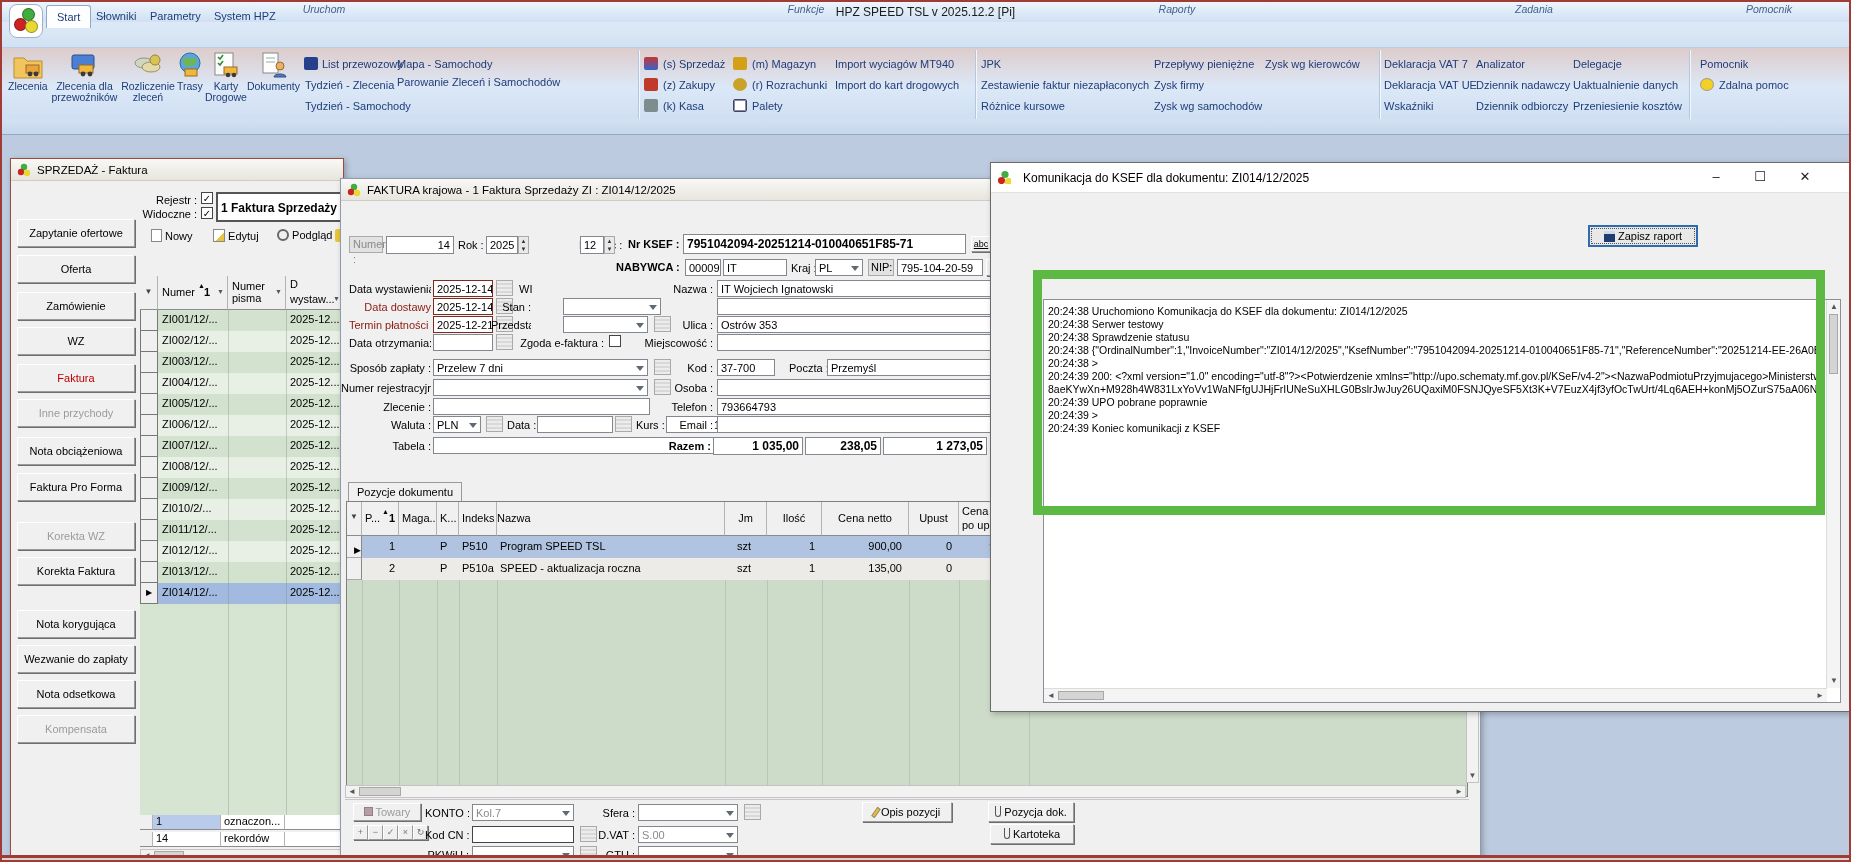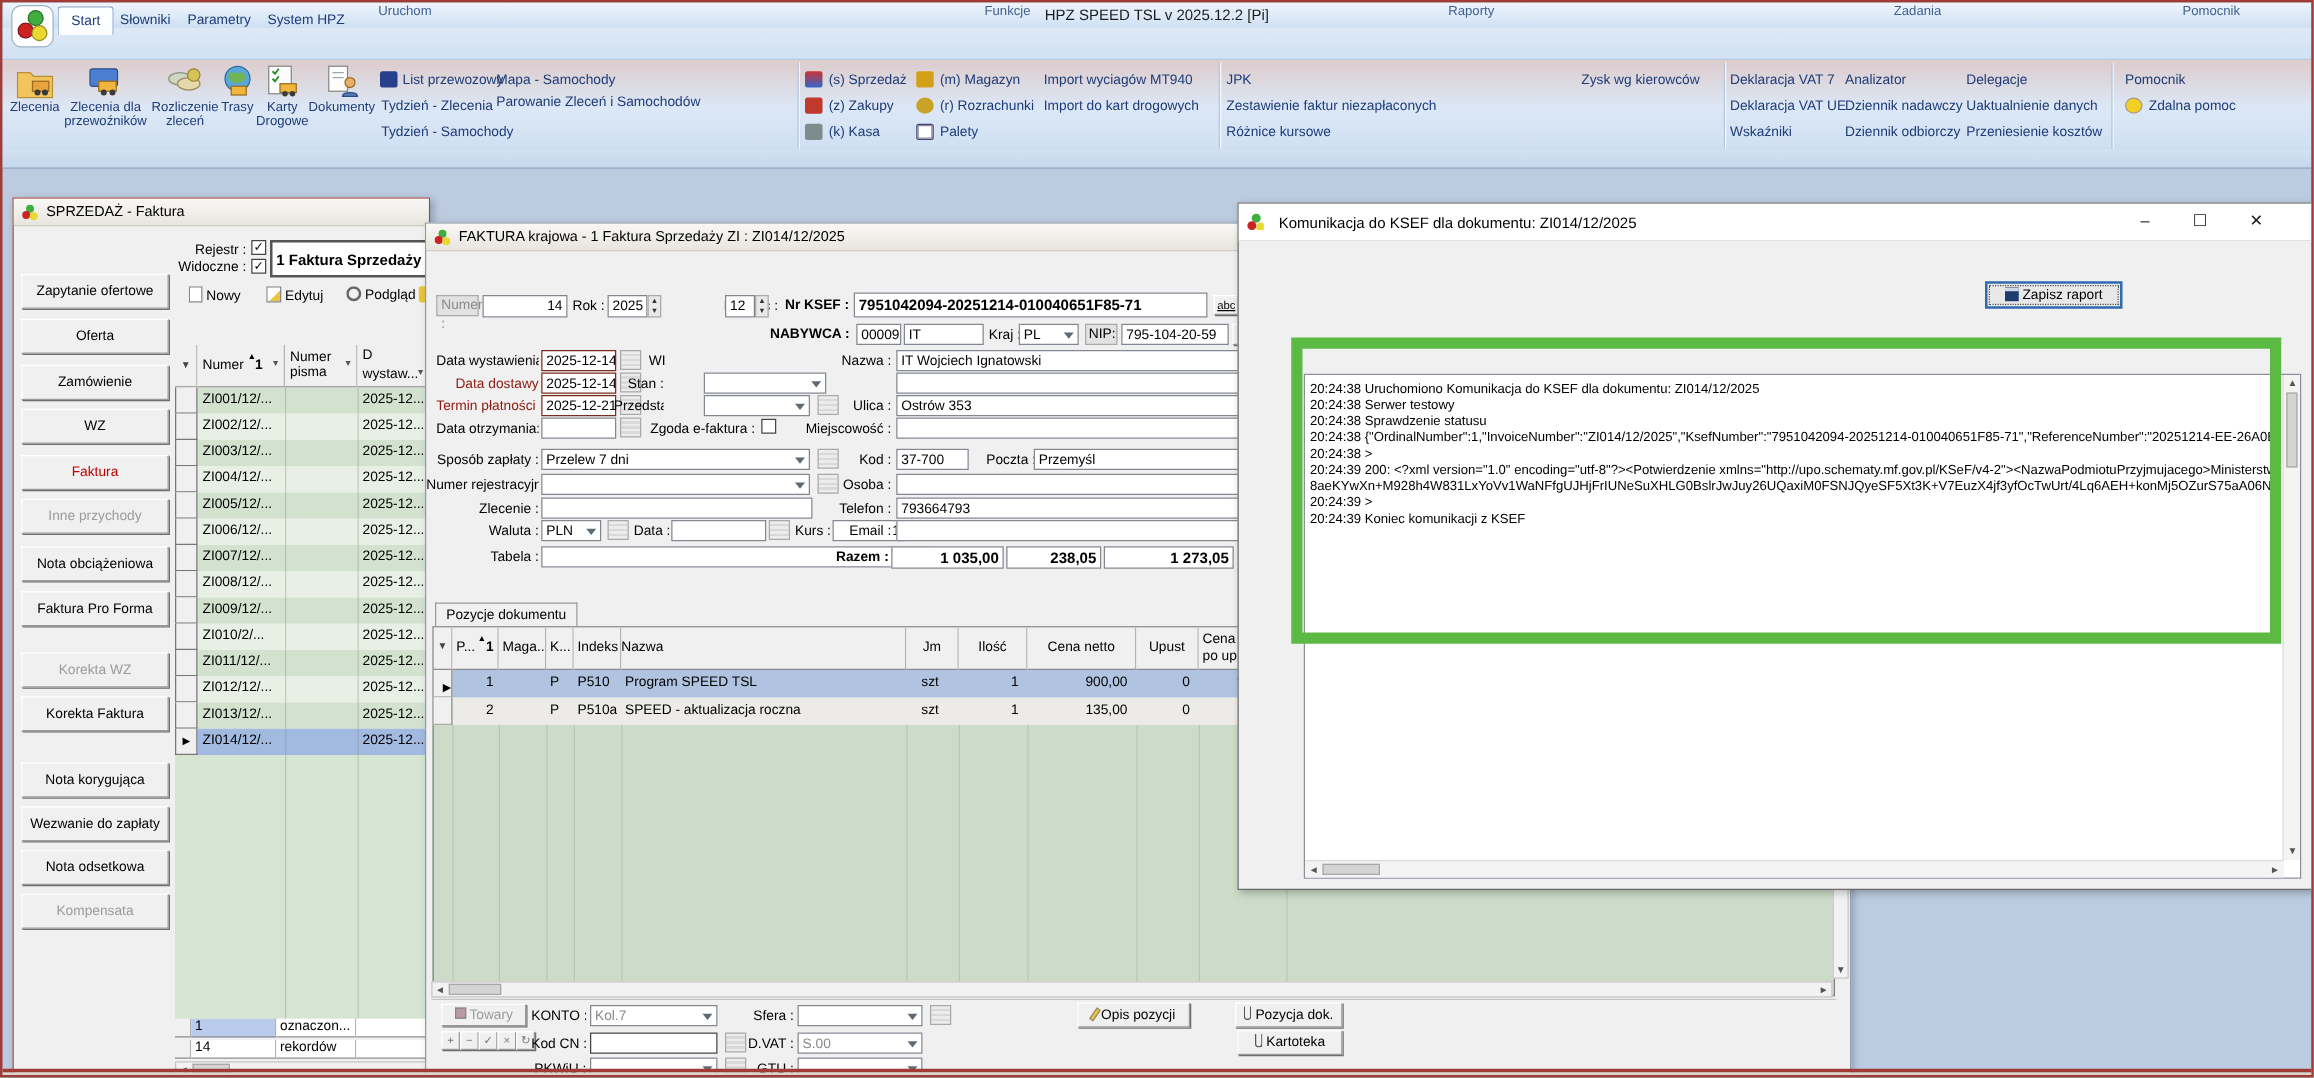--- a/index.html
+++ b/index.html
@@ -11,21 +11,21 @@
   
   .titlebar{left:0;top:0;width:100%;height:20px;background:linear-gradient(#eef5fd,#cfe0f3);
     text-align:center;line-height:20px;font-size:12px;color:#1b1b1b;}
   .tabstrip{left:0;top:20px;width:100%;height:26px;background:linear-gradient(#dde9f7,#d2e2f3);border-bottom:1px solid #b9cde5;}
   .apptab{position:absolute;top:3px;height:23px;line-height:22px;padding:0 10px;color:#1e3c78;}
   .apptab.active{background:#fdfeff;border:1px solid #8fa8c8;border-bottom:none;border-radius:3px 3px 0 0;}
   .applogo{left:7px;top:2px;width:34px;height:34px;background:#fff;border:1px solid #9fb2c8;border-radius:8px;z-index:5;}
   .c3{position:absolute;border-radius:50%;border:1px solid rgba(0,0,0,.35);}
   .ribbon{left:0;top:46px;width:100%;height:71px;background:linear-gradient(#ebf3fc,#dcc 0,#dce8f7 55%,#cfdff2);}
   .grouplabels{left:0;top:117px;width:100%;height:16px;background:linear-gradient(#d3e1f2,#c6d7ec);border-bottom:1px solid #8fa8c8;}
-  .glabel{position:absolute;top:1px;width:120px;text-align:center;color:#41628f;font-size:10.5px;}
+  .glabel{position:absolute;top:1px;width:120px;text-align:center;color:#41628f;font-size:10.5px;font-style:italic;}
   .gsep{position:absolute;top:48px;width:1px;height:83px;background:#b4c7de;box-shadow:1px 0 0 #f2f7fc;}
   .riblink{position:absolute;height:18px;line-height:18px;color:#1e3c78;white-space:nowrap;}
   .bigitems{left:6px;top:49px;width:292px;height:64px;display:flex;justify-content:space-between;}
   .bigitem{text-align:center;color:#1e3c78;font-size:10.5px;line-height:11px;}
   .bigitem svg{display:block;margin:0 auto 2px auto;}
   .sicon{position:absolute;width:14px;height:13px;border-radius:2px;}
   
   .win{position:absolute;background:#f0f0f0;border:1px solid #8f9bab;box-shadow:2px 2px 6px rgba(0,0,0,.25);}
   .wtitle{position:absolute;left:0;top:0;right:0;height:22px;background:linear-gradient(#f9f8f5,#e8e5de);
     border-bottom:1px solid #cfccc4;line-height:22px;padding-left:26px;font-size:11.5px;white-space:nowrap;overflow:hidden;}
@@ -180,20 +180,26 @@
       <div class="riblink" style="position:relative;margin-bottom:3px;">Import do kart drogowych</div>
     </div>
   <div class="gsep a" style="left:973px;"></div>
 
   <div class="a" style="left:979px;top:53px;">
 
   <div class="riblink" style="position:relative;margin-bottom:3px;">JPK</div>
       <div class="riblink" style="position:relative;margin-bottom:3px;">Zestawienie faktur niezapłaconych</div>
       <div class="riblink" style="position:relative;margin-bottom:3px;">Różnice kursowe</div>
     </div>
+  <div class="a" style="left:1152px;top:53px;">
+
+  <div class="riblink" style="position:relative;margin-bottom:3px;">Przepływy pieniężne</div>
+      <div class="riblink" style="position:relative;margin-bottom:3px;">Zysk firmy</div>
+      <div class="riblink" style="position:relative;margin-bottom:3px;">Zysk wg samochodów</div>
+    </div>
   <div class="a" style="left:1263px;top:53px;">
 
   <div class="riblink" style="position:relative;margin-bottom:3px;">Zysk wg kierowców</div>
     </div>
   <div class="gsep a" style="left:1377px;"></div>
 
   <div class="a" style="left:1382px;top:53px;">
 
   <div class="riblink" style="position:relative;margin-bottom:3px;">Deklaracja VAT 7</div>
       <div class="riblink" style="position:relative;margin-bottom:3px;">Deklaracja VAT UE</div>
@@ -659,20 +665,21 @@
     <div class="a" style="left:52px;top:136px;width:798px;height:404px;background:#fff;border:1px solid #8a8f99;">
       <div class="a" style="left:4px;top:5px;width:770px;height:380px;overflow:hidden;font-family:'Liberation Sans','DejaVu Sans',sans-serif;">
 
       <div class="log-line">20:24:38 Uruchomiono Komunikacja do KSEF dla dokumentu: ZI014/12/2025</div>
           <div class="log-line">20:24:38 Serwer testowy</div>
           <div class="log-line">20:24:38 Sprawdzenie statusu</div>
           <div class="log-line">20:24:38 {"OrdinalNumber":1,"InvoiceNumber":"ZI014/12/2025","KsefNumber":"7951042094-20251214-010040651F85-71","ReferenceNumber":"20251214-EE-26A0B14000-20AB6E3E66-FA"}</div>
           <div class="log-line">20:24:38 &gt;</div>
           <div class="log-line">20:24:39 200: &lt;?xml version="1.0" encoding="utf-8"?&gt;&lt;Potwierdzenie xmlns="http://upo.schematy.mf.gov.pl/KSeF/v4-2"&gt;&lt;NazwaPodmiotuPrzyjmujacego&gt;Ministerstwo Finansow&lt;/NazwaPodmiotuPrzyjmujacego&gt;</div>
           <div class="log-line">8aeKYwXn+M928h4W831LxYoVv1WaNFfgUJHjFrIUNeSuXHLG0BslrJwJuy26UQaxiM0FSNJQyeSF5Xt3K+V7EuzX4jf3yfOcTwUrt/4Lq6AEH+konMj5OZurS75aA06Nb</div>
+          <div class="log-line">20:24:39 UPO pobrane poprawnie</div>
           <div class="log-line">20:24:39 &gt;</div>
           <div class="log-line">20:24:39 Koniec komunikacji z KSEF</div>
         </div>
       <div class="scroll" style="position:absolute;right:0;top:0;width:14px;height:388px;border:none;border-left:1px solid #dcdcdc;background:#f4f4f4;">
         <span class="sarrow" style="left:2px;top:2px;width:10px;">▲</span>
         <span class="sarrow" style="left:2px;bottom:2px;width:10px;">▼</span>
         <span class="sthumb" style="left:2px;top:14px;width:9px;height:60px;"></span>
       </div>
       <div class="scroll" style="position:absolute;left:0;bottom:0;width:783px;height:14px;border:none;border-top:1px solid #dcdcdc;background:#f4f4f4;">
         <span class="sarrow" style="left:2px;top:2px;width:10px;">◄</span>

